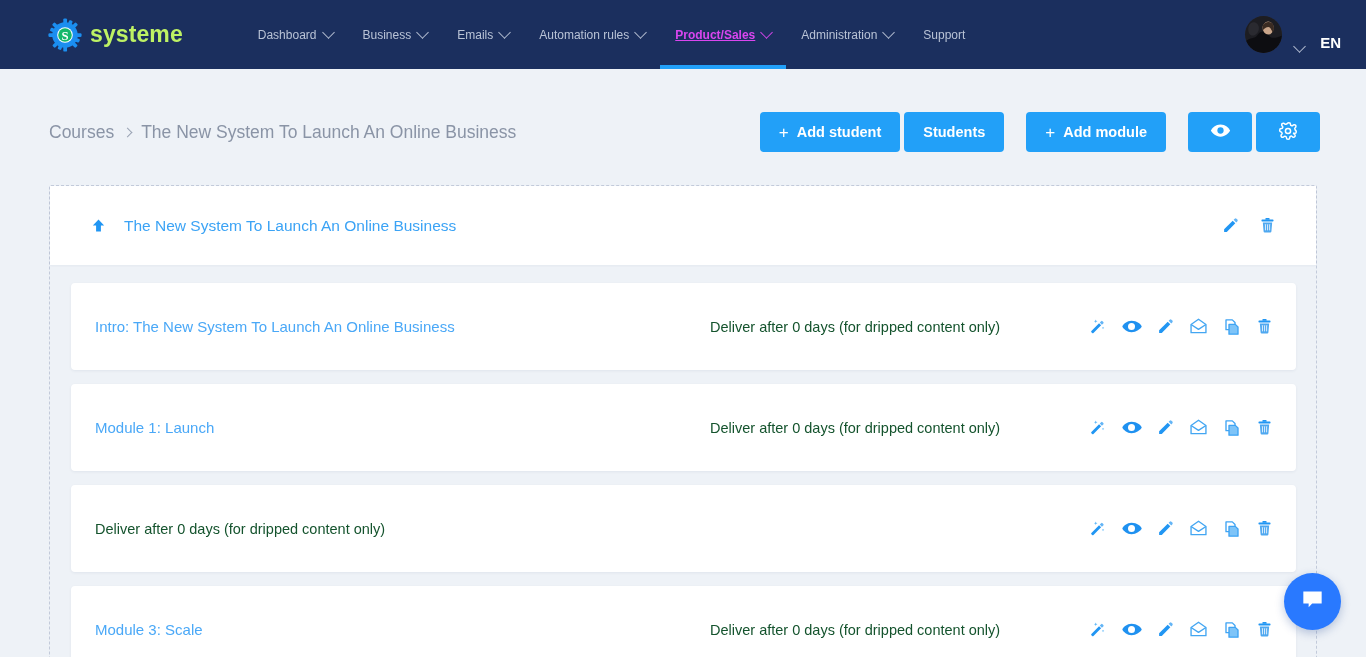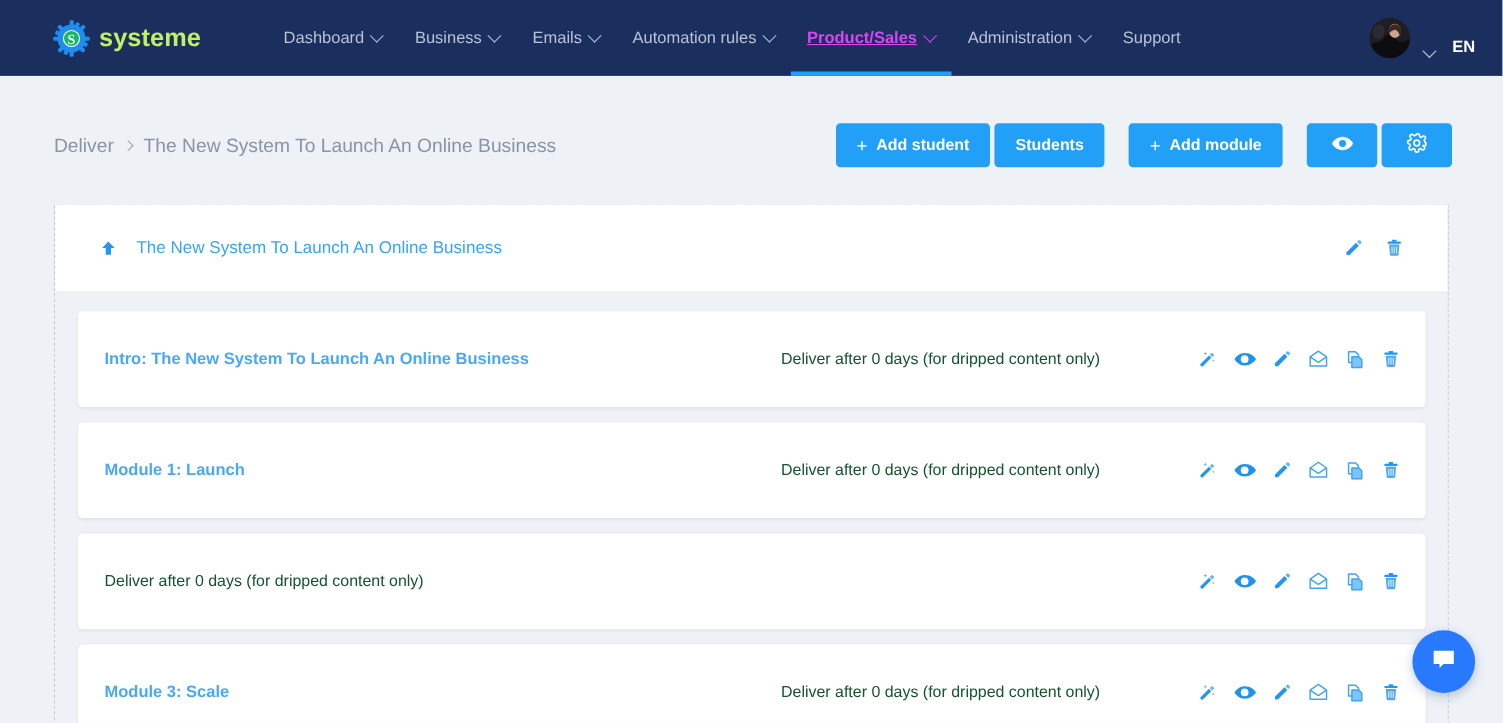--- a/index.html
+++ b/index.html
@@ -42,21 +42,21 @@
     flex: 1;
   }
   .nav-item {
     position: relative;
     display: flex;
     align-items: center;
     gap: 7px;
     height: 100%;
     padding: 0 15px;
     color: #b9c3d6;
-    font-size: 15px;
+    font-size: 12px;
     font-weight: 500;
     cursor: pointer;
     white-space: nowrap;
   }
   .nav-item.active { color: #d946ef; font-weight: 700; text-decoration: underline; }
   .nav-item.active::after {
     content: "";
     position: absolute;
     left: 0; right: 0; bottom: 0;
     height: 4px;
@@ -181,21 +181,21 @@
     height: 87px;
     margin-bottom: 14px;
     display: flex;
     align-items: center;
     padding: 0 23px 0 24px;
     box-shadow: 0 1px 3px rgba(40,60,100,.07);
   }
   .module-name {
     color: #4aa8f7;
     font-size: 15px;
-    font-weight: 700;
+    font-weight: 400;
     cursor: pointer;
     flex: 0 0 615px;
   }
   .module-deliver {
     color: #14532d;
     font-size: 14.5px;
     flex: 1;
   }
   .module-icons {
     display: flex;
@@ -304,21 +304,21 @@
       </svg>
     </span>
     <i class="caret" style="color:#b9c3d6"></i>
     <span class="lang">EN</span>
   </div>
 </div>
 
 <div class="page-head">
 
   <div class="breadcrumb">
-    <span class="crumb-link">Deliver</span>
+    <span class="crumb-link">Courses</span>
     <i class="crumb-sep"></i>
     <span class="crumb-current">The New System To Launch An Online Business</span>
   </div>
 
   <div class="head-actions">
     <div class="btn-group">
       <button class="btn">
         <span class="plus">+</span>
         <span>Add student</span>
       </button>

